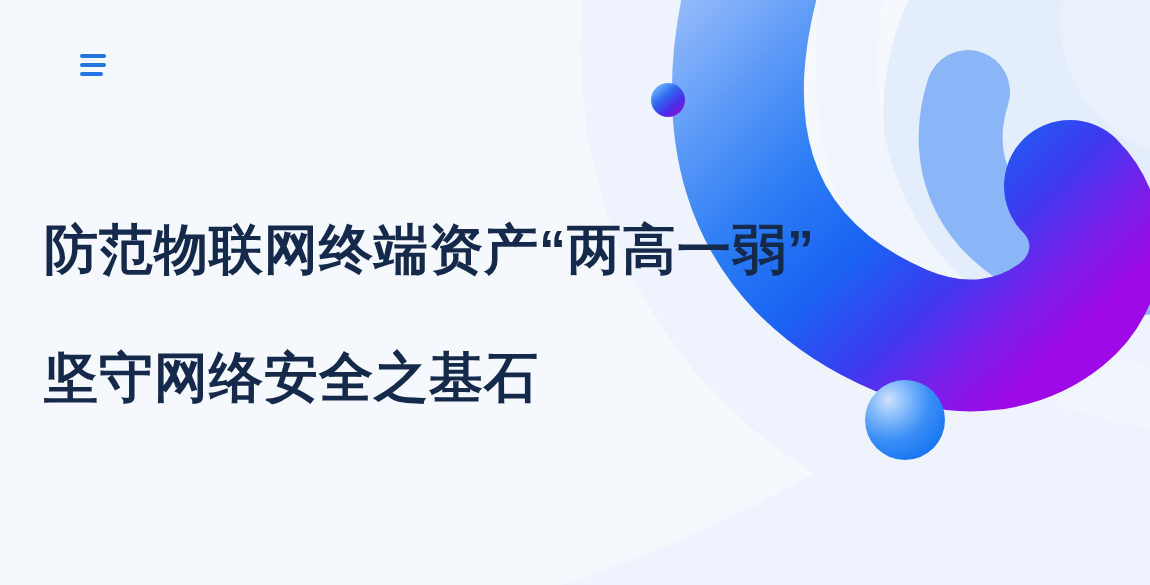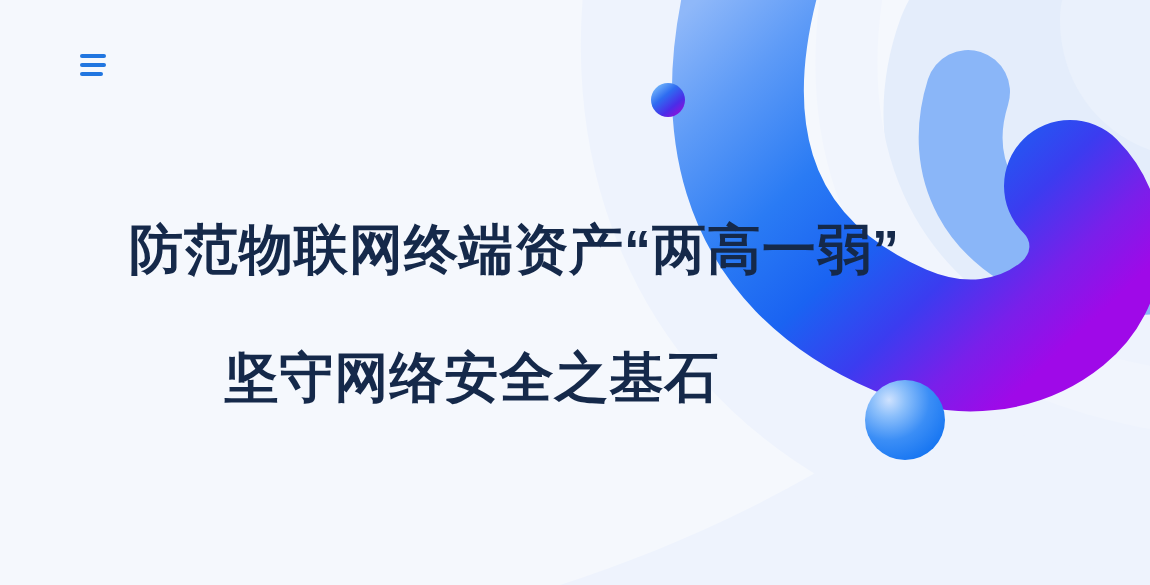--- a/index.html
+++ b/index.html
@@ -65,26 +65,25 @@
     line-height: 1.0;
     letter-spacing: 1px;
     -webkit-font-smoothing: antialiased;
   }
   .headline .line {
     display: block;
     white-space: pre;
   }
   .headline .line-1 {
     padding-left: 44px;
-    text-align: right;
+    text-align: left;
   }
   .headline .line-2 {
     margin-top: 74px;
     padding-left: 44px;
-    text-align: center;
   }
 </style>
 </head>
 <body>
 
 <div id="slide">
 
   <svg id="decor" viewBox="0 0 1150 585" width="1150" height="585" xmlns="http://www.w3.org/2000/svg" aria-hidden="true">
     <defs>
       <linearGradient id="gradArc" x1="0.12" y1="0" x2="0.92" y2="1">

